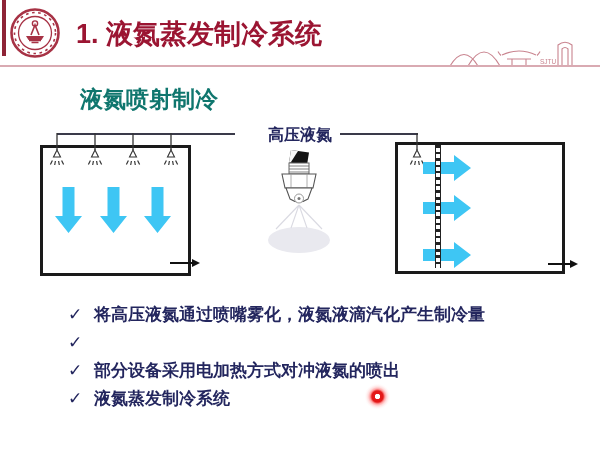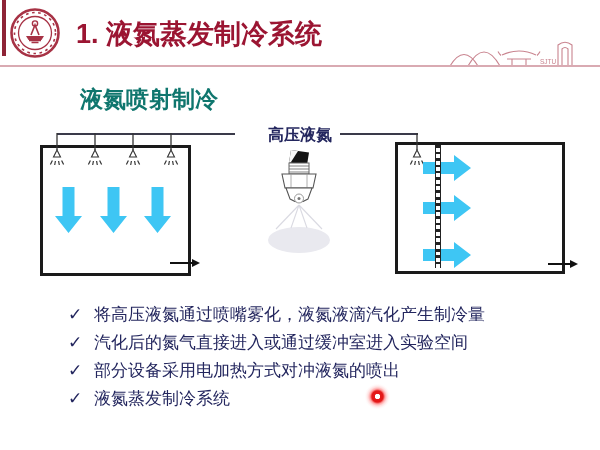--- a/index.html
+++ b/index.html
@@ -32,21 +32,21 @@
       z-index:5;}
   .down-arrow{width:27px;height:46px;}
   .right-arrow{width:48px;height:26px;z-index:4;}
   .outlet{width:30px;height:12px;z-index:6;}
   #nozzle-art{left:263px;top:147px;width:72px;height:108px;}
 
   
   #bullet-list{left:68px;top:306px;width:500px;}
   .bullet{display:flex;align-items:flex-start;margin-bottom:11px;}
   .bullet .check{width:26px;flex:0 0 26px;font-size:17px;font-weight:700;color:#23265E;line-height:17px;}
-  .bullet .btxt{font-size:17px;font-weight:400;color:#23265E;line-height:17px;white-space:nowrap;}
+  .bullet .btxt{font-size:17px;font-weight:700;color:#23265E;line-height:17px;white-space:nowrap;}
 
   
   #laser-dot{left:364px;top:383px;width:27px;height:27px;border-radius:50%;
      background:radial-gradient(circle,#ffffff 0 2.4px,#E41818 3px 5.6px,rgba(255,90,90,0.55) 7.5px,
                 rgba(255,150,150,0.3) 9.5px,rgba(255,200,200,0.12) 11.5px,rgba(255,255,255,0) 13px);z-index:9;}
 </style>
 </head>
 <body>
 
 <div id="slide">
@@ -173,21 +173,20 @@
       <polygon points="22,2 30,6 22,10" fill="#111"></polygon>
   </svg>
 
   <div class="abs" id="bullet-list">
     <div class="bullet">
       <span class="check">✓</span>
       <span class="btxt">将高压液氮通过喷嘴雾化，液氮液滴汽化产生制冷量</span>
     </div>
     <div class="bullet">
       <span class="check">✓</span>
-      <span class="btxt">汽化后的氮气直接进入或通过缓冲室进入实验空间</span>
     </div>
     <div class="bullet">
       <span class="check">✓</span>
       <span class="btxt">部分设备采用电加热方式对冲液氮的喷出</span>
     </div>
     <div class="bullet">
       <span class="check">✓</span>
       <span class="btxt">液氮蒸发制冷系统</span>
     </div>
   </div>

